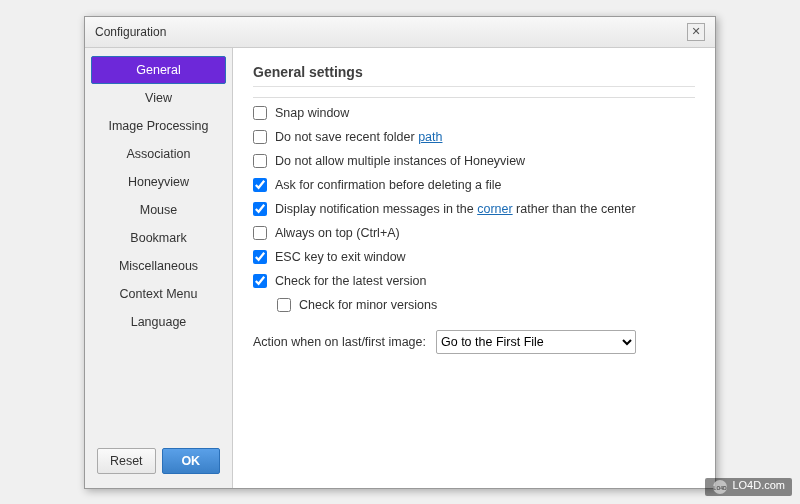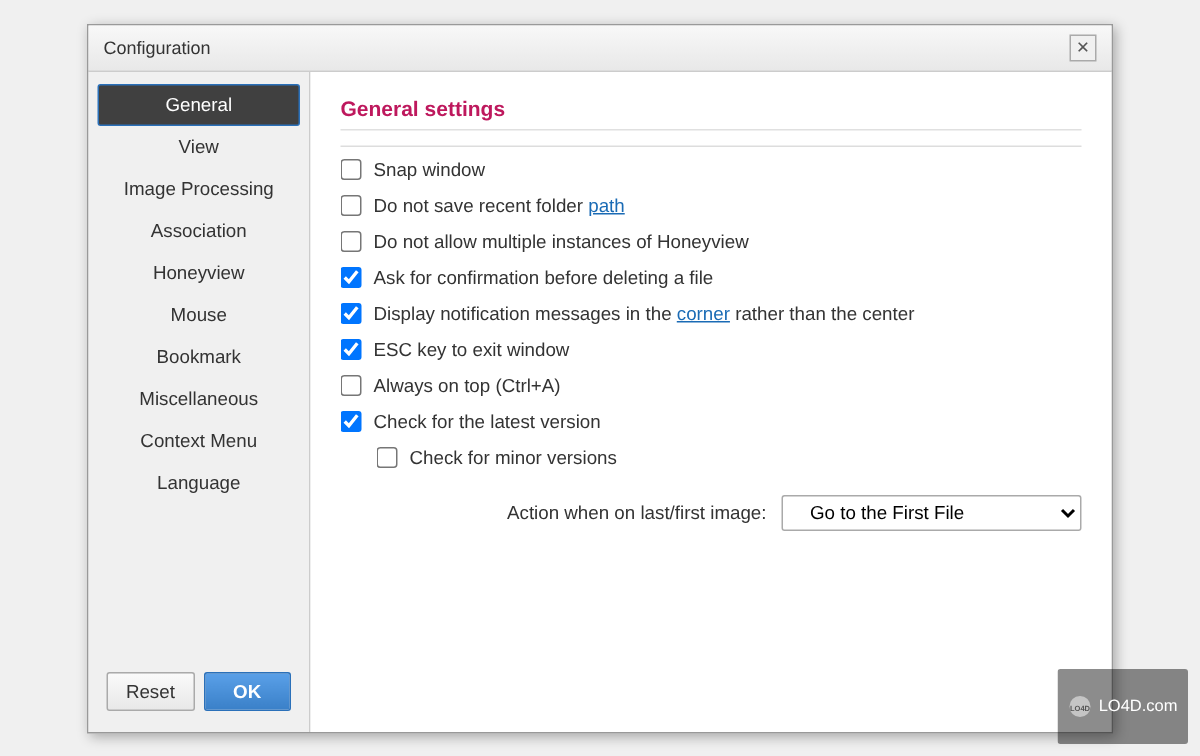--- a/index.html
+++ b/index.html
@@ -8,21 +8,21 @@
       font-size: 13px;
       background: #f0f0f0;
       display: flex;
       justify-content: center;
       align-items: center;
       width: 800px;
       height: 504px;
       overflow: hidden;
     }
     .window {
-      width: 684px;
+      width: 632px;
       background: #f0f0f0;
       border: 1px solid #999;
       box-shadow: 2px 2px 8px rgba(0,0,0,0.3);
     }
     .title-bar {
       background: linear-gradient(to bottom, #f8f8f8, #e8e8e8);
       border-bottom: 1px solid #ccc;
       padding: 6px 10px;
       display: flex;
       justify-content: space-between;
@@ -60,21 +60,21 @@
     .sidebar-item {
       padding: 6px 8px;
       text-align: center;
       cursor: pointer;
       border: 1px solid transparent;
       border-radius: 2px;
       color: #333;
       font-size: 12.5px;
     }
     .sidebar-item.active {
-      background: #404040;
+      background: #6d28d9;
       color: white;
       border-color: #2a70b9;
     }
     .sidebar-bottom {
       margin-top: auto;
       display: flex;
       gap: 6px;
       padding: 6px;
     }
     .btn-reset, .btn-ok {
@@ -97,21 +97,21 @@
     }
     .main-content {
       flex: 1;
       padding: 16px 20px;
       background: white;
       overflow-y: auto;
     }
     .section-title {
       font-size: 14px;
       font-weight: bold;
-      color: #be185d;
+      color: #404040;
       margin-bottom: 10px;
       padding-bottom: 6px;
       border-bottom: 1px solid #e0e0e0;
     }
     .settings-list {
       display: flex;
       flex-direction: column;
       gap: 10px;
       margin-top: 8px;
     }
@@ -131,54 +131,53 @@
       font-size: 12.5px;
       cursor: default;
     }
     .setting-label span.link-like {
       color: #1a6bb5;
       text-decoration: underline;
     }
     .action-rows {
       margin-top: 18px;
       display: flex;
-      flex-direction: column;
+      flex-direction: row;
       gap: 10px;
     }
     .action-row {
       display: flex;
       align-items: center;
       justify-content: flex-end;
       gap: 10px;
     }
     .action-row label {
       font-size: 12.5px;
       color: #333;
       white-space: nowrap;
     }
     .action-select {
       width: 200px;
-      padding: 3px 14px;
+      padding: 3px 0;
       font-size: 12.5px;
       border: 1px solid #aaa;
       background: white;
       border-radius: 2px;
       cursor: pointer;
     }
     .watermark {
       position: fixed;
       bottom: 8px;
       right: 8px;
       background: rgba(0,0,0,0.45);
       color: white;
       font-size: 11px;
-      padding: 17px 7px;
-      border-radius: 2px;
-      display: flex;
-      align-items: center;
+      padding: 1px 7px;
+      border-radius: 2px;
+      display: flex;
       gap: 4px;
     }
     .watermark .logo-icon {
       width: 16px;
       height: 16px;
     }
     .divider {
       border: none;
       border-top: 1px solid #ddd;
       margin: 4px 0 8px 0;
@@ -232,26 +231,26 @@
           </div>
           <div class="setting-row">
             <input type="checkbox" id="confirm-delete" checked="" style="">
             <label for="confirm-delete" class="setting-label" style="cursor: pointer;">Ask for confirmation before deleting a file</label>
           </div>
           <div class="setting-row">
             <input type="checkbox" id="display-notification" checked="" style="">
             <label for="display-notification" class="setting-label" style="cursor: pointer;">Display notification messages in the <span class="link-like">corner</span> rather than the center</label>
           </div>
           <div class="setting-row">
+            <input type="checkbox" id="always-on-top" style="">
+            <label for="always-on-top" class="setting-label" style="cursor: pointer;">Always on top (Ctrl+A)</label>
+          </div>
+          <div class="setting-row">
             <input type="checkbox" id="esc-exit" checked="" style="">
             <label for="esc-exit" class="setting-label" style="cursor: pointer;">ESC key to exit window</label>
-          </div>
-          <div class="setting-row">
-            <input type="checkbox" id="always-on-top" style="">
-            <label for="always-on-top" class="setting-label" style="cursor: pointer;">Always on top (Ctrl+A)</label>
           </div>
           <div class="setting-row">
             <input type="checkbox" id="check-latest" checked="" style="">
             <label for="check-latest" class="setting-label" style="cursor: pointer;">Check for the latest version</label>
           </div>
           <div class="setting-row indented">
             <input type="checkbox" id="check-minor" style="">
             <label for="check-minor" class="setting-label" style="cursor: pointer;">Check for minor versions</label>
           </div>
         </div>

